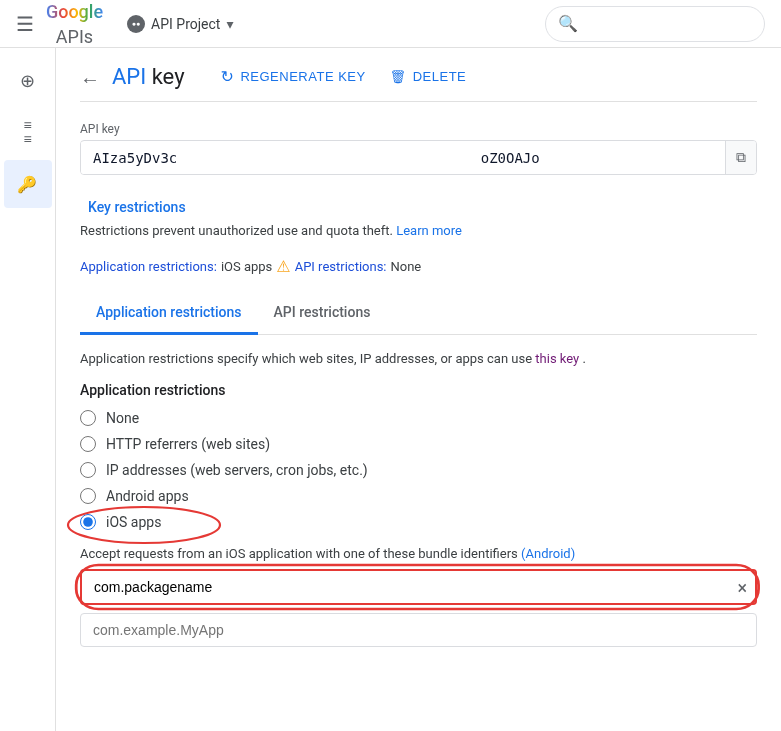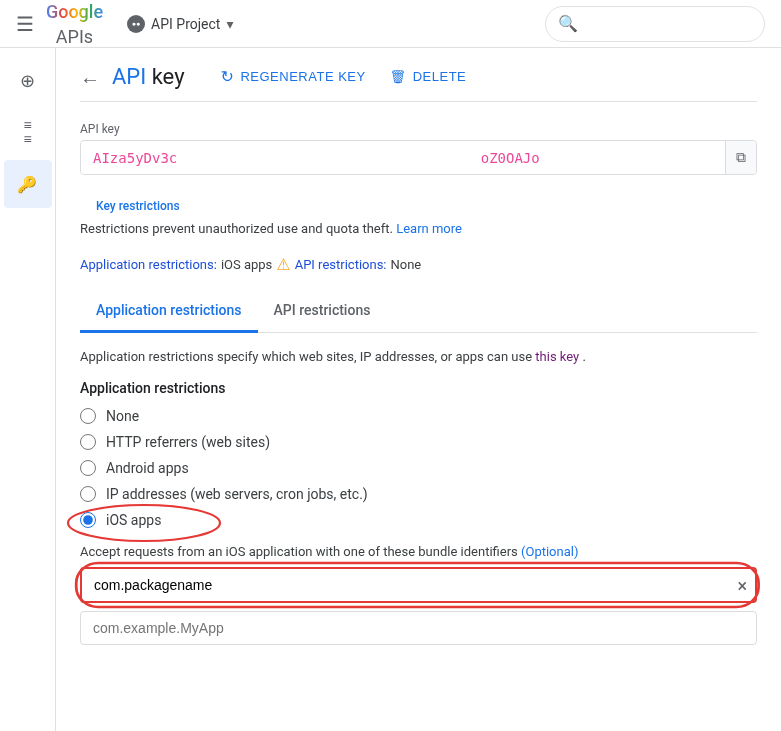--- a/index.html
+++ b/index.html
@@ -178,21 +178,21 @@
       display: flex;
       align-items: center;
       border: 1px solid #dadce0;
       border-radius: 4px;
       overflow: hidden;
     }
     .field-input-text {
       flex: 1;
       padding: 8px 12px;
       font-size: 14px;
-      color: #ec4899;
+      color: #0f172a;
       background: #fff;
       border: none;
       outline: none;
       font-family: monospace;
     }
     .copy-btn {
       padding: 8px 10px;
       cursor: pointer;
       color: #5f6368;
       border-left: 1px solid #dadce0;
@@ -203,24 +203,24 @@
       border: 1px solid #dadce0;
       border-radius: 4px;
       padding: 8px 12px;
       font-size: 14px;
       color: #3c4043;
       outline: none;
     }
 
     
     .section-title {
-      font-size: 12px;
+      font-size: 14px;
       font-weight: 500;
       color: #1a73e8;
-      margin: 24px 0 8px 16px;
+      margin: 24px 0 8px 8px;
     }
     .restrictions-desc {
       font-size: 13px;
       color: #3c4043;
       margin-bottom: 19px;
     }
     .restrictions-desc a { color: #1a73e8; text-decoration: none; }
     .restrictions-summary {
       font-size: 13px;
       color: #5f6368;
@@ -437,44 +437,44 @@
         <span>None</span>
       </label>
 
       <label class="radio-item">
         <input type="radio" name="app_restriction" style="">
         <span>HTTP referrers (web sites)</span>
       </label>
 
       <label class="radio-item">
         <input type="radio" name="app_restriction" style="">
-        <span>Android apps</span>
+        <span>IP addresses (web servers, cron jobs, etc.)</span>
       </label>
 
       <label class="radio-item">
         <input type="radio" name="app_restriction" style="">
-        <span>IP addresses (web servers, cron jobs, etc.)</span>
+        <span>Android apps</span>
       </label>
 
       <div style="position:relative; display:inline-flex; align-items:center;">
         <svg style="position:absolute; top:-10px; left:-14px; pointer-events:none; z-index:2;" width="160" height="42" viewBox="0 0 160 42">
           <ellipse cx="78" cy="21" rx="76" ry="18" fill="none" stroke="#e53935" stroke-width="2.2" stroke-dasharray="none"></ellipse>
         </svg>
         <label class="radio-item" style="position:relative; z-index:1;">
           <input type="radio" name="app_restriction" checked="" style="">
           <span>iOS apps</span>
         </label>
       </div>
 
     </div>
 
     <div class="bundle-section">
       <div class="bundle-label">
         <span>Accept requests from an iOS application with one of these bundle identifiers</span>
-        <span class="optional"> <span>(Optional)</span></span>
+        <span class="optional"> <span>(Android)</span></span>
       </div>
 
       
       <div style="position:relative; display:inline-block; width:100%;">
         <svg style="position:absolute; top:-6px; left:-6px; pointer-events:none; z-index:2;" width="calc(100% + 12px)" height="52" viewBox="0 0 620 52" preserveAspectRatio="none">
           <rect x="2" y="2" width="614" height="44" rx="20" ry="20" fill="none" stroke="#e53935" stroke-width="2.5"></rect>
         </svg>
         <div class="bundle-input-wrapper active-input" style="z-index:1; position:relative;">
           <input type="text" class="bundle-input-field" value="com.packagename" style="">
           <span class="bundle-clear-btn">×</span>

